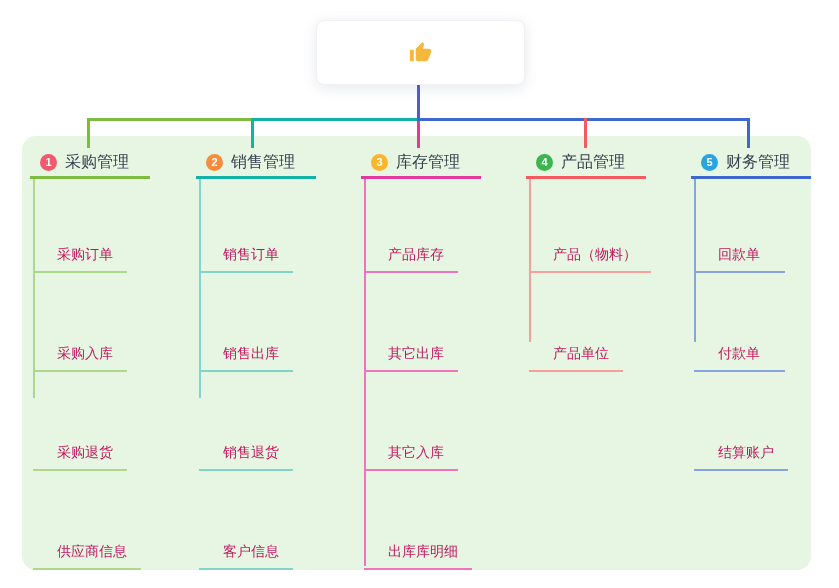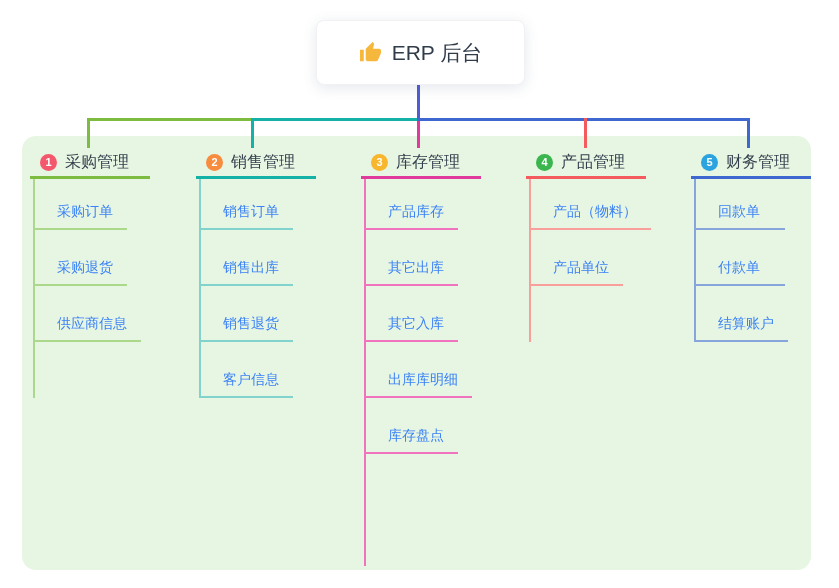--- a/index.html
+++ b/index.html
@@ -64,21 +64,21 @@
   .branch-3 .spine { height:387px; }
   .branch-4 .spine, .branch-5 .spine { height:163px; }
 
   .kids { position:absolute; left:3px; top:31px; }
   .kid {
     box-sizing:border-box; height:56px;
     display:flex; align-items:flex-end;
     width:max-content; min-width:91px;
     padding:0 14px 7px 24px;
     border-bottom:2px solid #bbb;
-    font-size:14px; color:#3b82f6; white-space:nowrap; cursor:pointer;
+    font-size:14px; color:#be185d; white-space:nowrap; cursor:pointer;margin-top:43px;
   }
   .kid:first-child { height:51px; }
 </style>
 </head>
 <body>
 
 <div class="stage">
 
   <div class="panel" style="background-color: rgb(231, 246, 227);"></div>
 
@@ -89,31 +89,31 @@
   <div class="v-seg drop-green" style="background-color: rgb(125, 188, 64);"></div>
   <div class="v-seg drop-teal" style="background-color: rgb(20, 177, 166);"></div>
   <div class="v-seg drop-pink" style="background-color: rgb(225, 58, 157);"></div>
   <div class="v-seg drop-red" style="background-color: rgb(244, 91, 94);"></div>
   <div class="v-seg drop-blue" style="background-color: rgb(62, 104, 207);"></div>
 
   <div class="root-card">
     <svg viewBox="0 0 24 24">
       <path d="M1 21h4V9H1v12zM23 10c0-1.1-.9-2-2-2h-6.31l.95-4.57.03-.32c0-.41-.17-.79-.44-1.06L14.17 1 7.59 7.59C7.22 7.95 7 8.45 7 9v10c0 1.1.9 2 2 2h9c.83 0 1.54-.5 1.84-1.22l3.02-7.05c.09-.23.14-.47.14-.73v-2z" style="fill: rgb(245, 183, 60);"></path>
     </svg>
-    <span>ERP 后台</span>
   </div>
 
   <div class="branch branch-1">
     <div class="branch-head" style="border-bottom-color: rgb(125, 188, 64);">
       <span class="badge" style="background-color: rgb(244, 88, 108);">1</span>
       <span>采购管理</span>
     </div>
     <div class="spine" style="background-color: rgb(171, 216, 139);"></div>
     <div class="kids">
       <div class="kid" style="border-bottom-color: rgb(171, 216, 139);">采购订单</div>
+      <div class="kid" style="border-bottom-color: rgb(171, 216, 139);">采购入库</div>
       <div class="kid" style="border-bottom-color: rgb(171, 216, 139);">采购退货</div>
       <div class="kid" style="border-bottom-color: rgb(171, 216, 139);">供应商信息</div>
     </div>
   </div>
 
   <div class="branch branch-2">
     <div class="branch-head" style="border-bottom-color: rgb(20, 177, 166);">
       <span class="badge" style="background-color: rgb(247, 140, 63);">2</span>
       <span>销售管理</span>
     </div>

